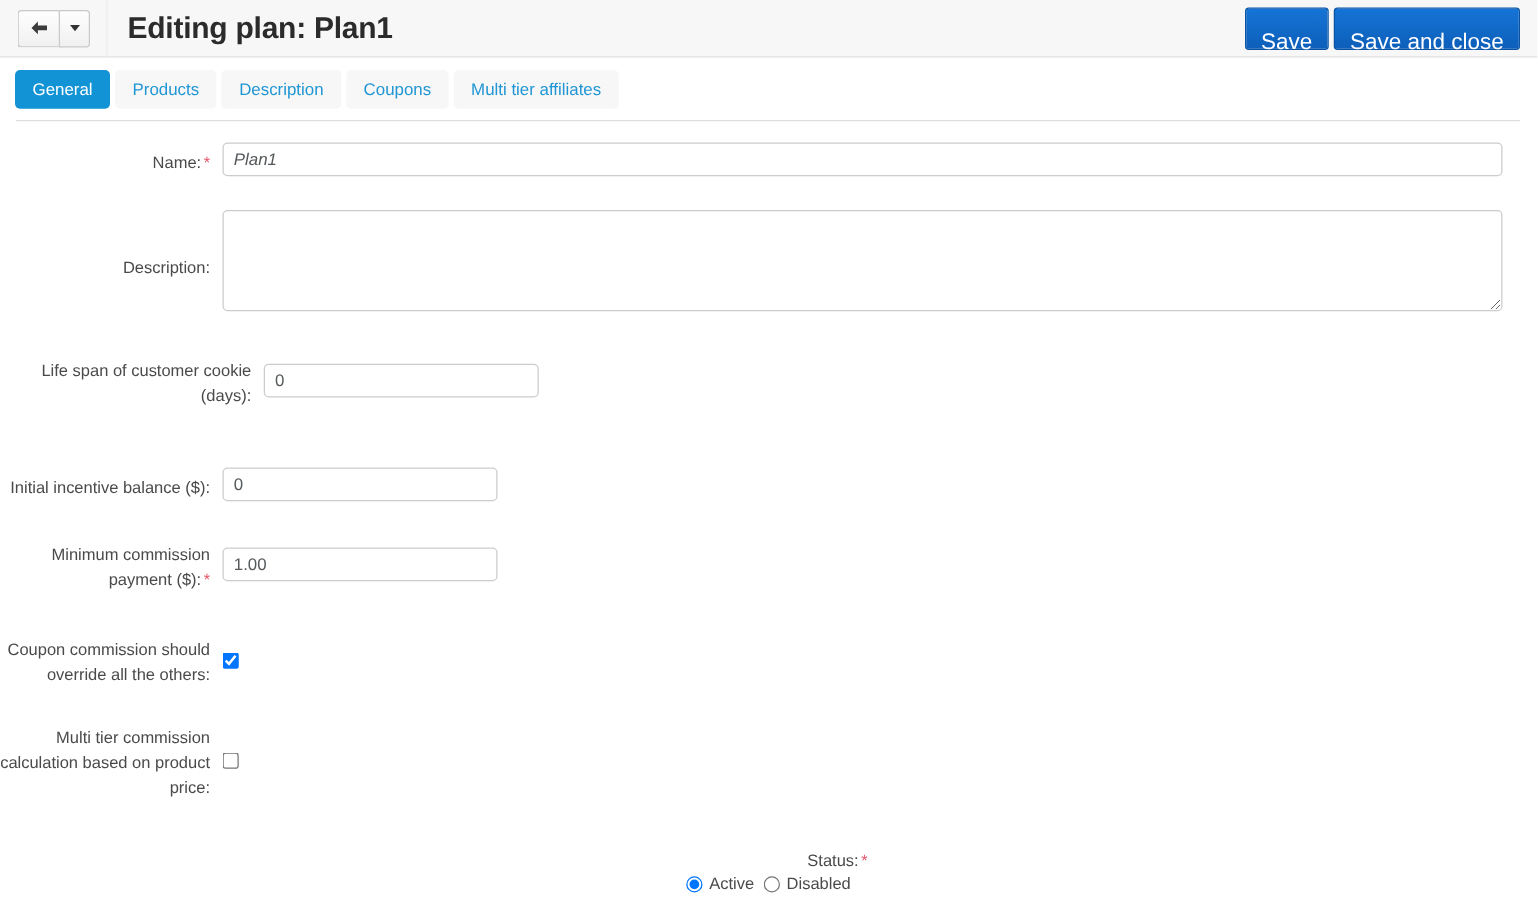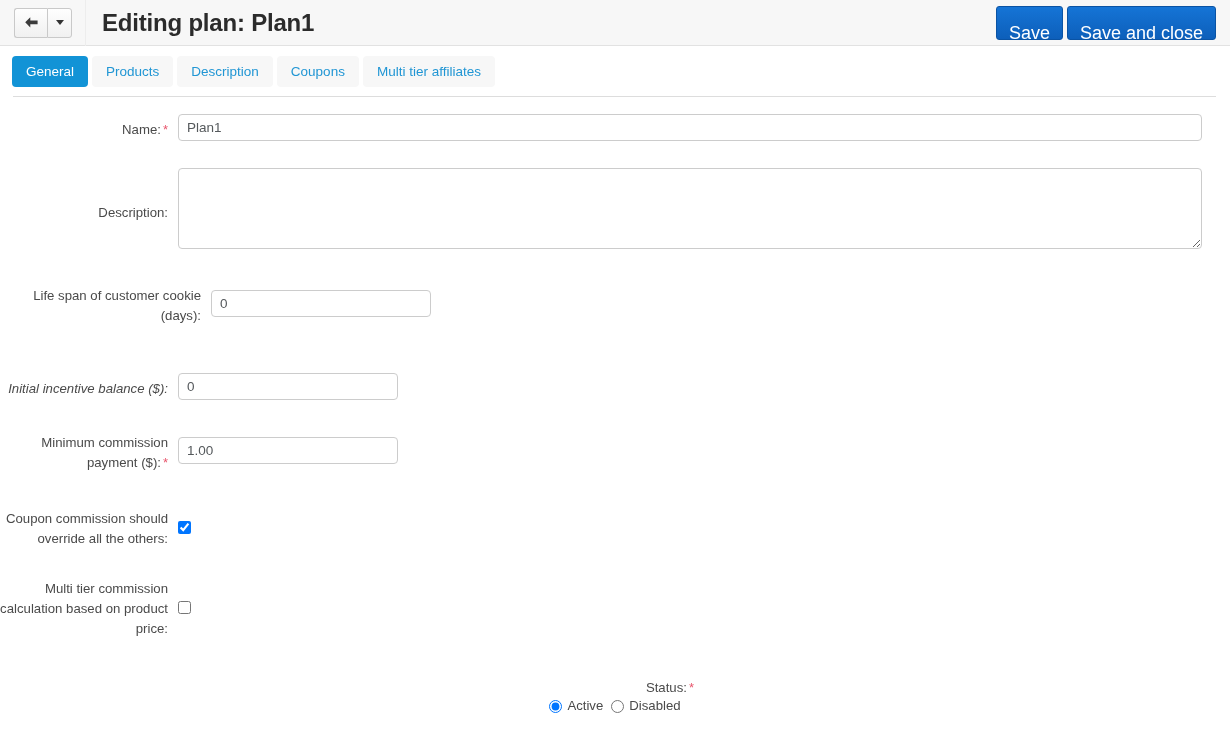--- a/index.html
+++ b/index.html
@@ -145,21 +145,21 @@
     height: 27px;
     border: 1px solid #ccc;
     border-radius: 4px;
     padding: 2px 8px;
     font-size: 13.5px;
     color: #55595c;
     font-family: "Liberation Sans", sans-serif;
     background: #fff;
     outline: none;
   }
-  input.txt-wide { width: 1024px; }
+  input.txt-wide { width: 1024px; font-style: italic; }
   input.txt-small { width: 220px; }
 
   textarea.ta {
     width: 1024px;
     height: 81px;
     border: 1px solid #ccc;
     border-radius: 4px;
     padding: 5px 8px;
     font-size: 13.5px;
     color: #55595c;
@@ -190,21 +190,21 @@
   .radio-item span { line-height: 16px; }
 
   
   .row-name      { margin-top: 0; }
   .row-name .form-label { padding-top: 5px; }
   .row-desc      { margin-top: 27px; }
   .row-desc .form-label { padding-top: 5px; }
   .row-life      { margin-top: 28px; padding-left: 33px; }
   .row-life .form-label { padding-top: 5px; }
   .row-incentive { margin-top: 47px; }
-  .row-incentive .form-label { padding-top: 5px; font-style: italic; }
+  .row-incentive .form-label { padding-top: 5px; }
   .row-mincomm   { margin-top: 28px; }
   .row-mincomm .form-label { padding-top: 5px; }
   .row-multitier { margin-top: 28px; }
   .row-multitier .form-label { padding-top: 2px; }
   .row-multitier .form-control { padding-top: 4px; }
   .row-coupon    { margin-top: 34px; }
   .row-coupon .form-label { padding-top: 2px; }
   .row-coupon .form-control { padding-top: 4px; }
   .row-status    { margin-top: 38px; flex-direction: column; }
   .row-status .form-label { padding-top: 1px; }

